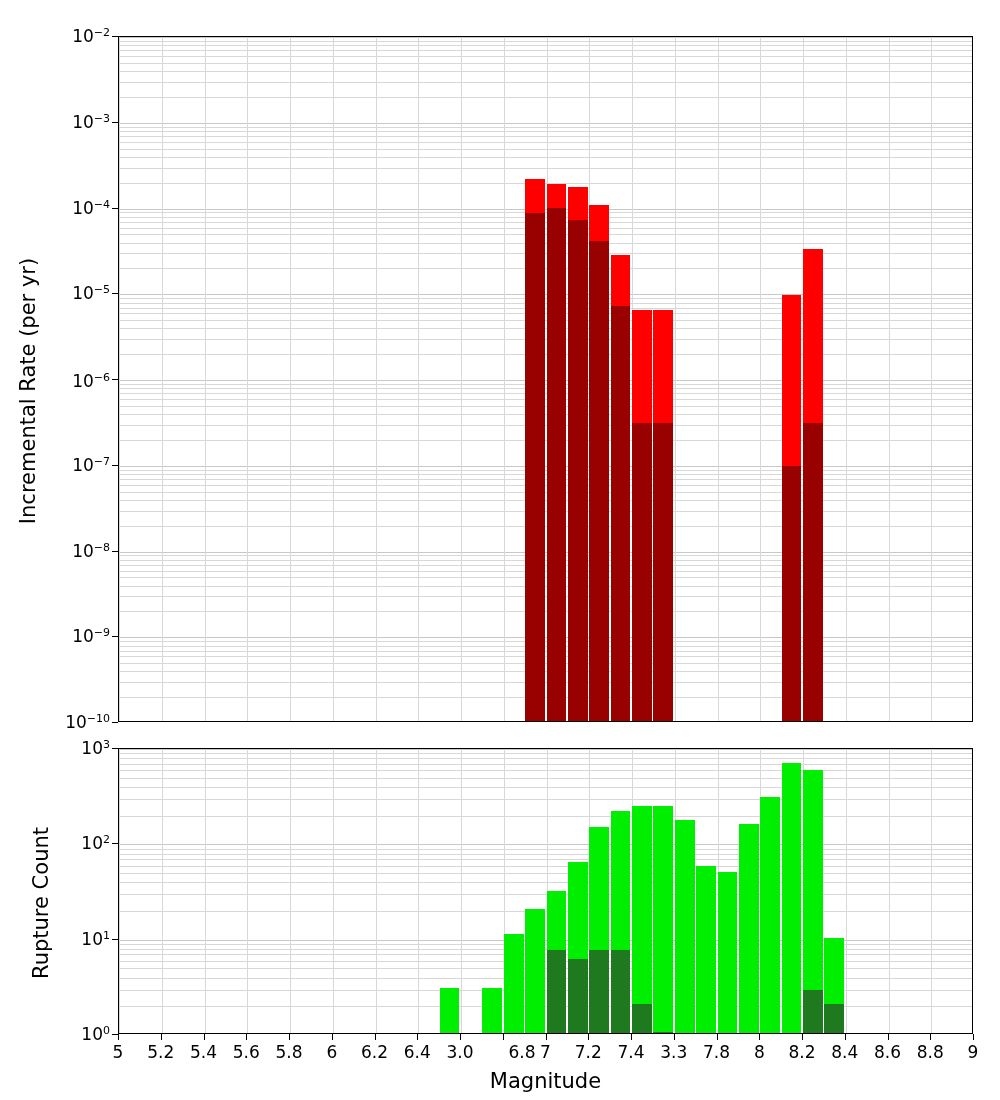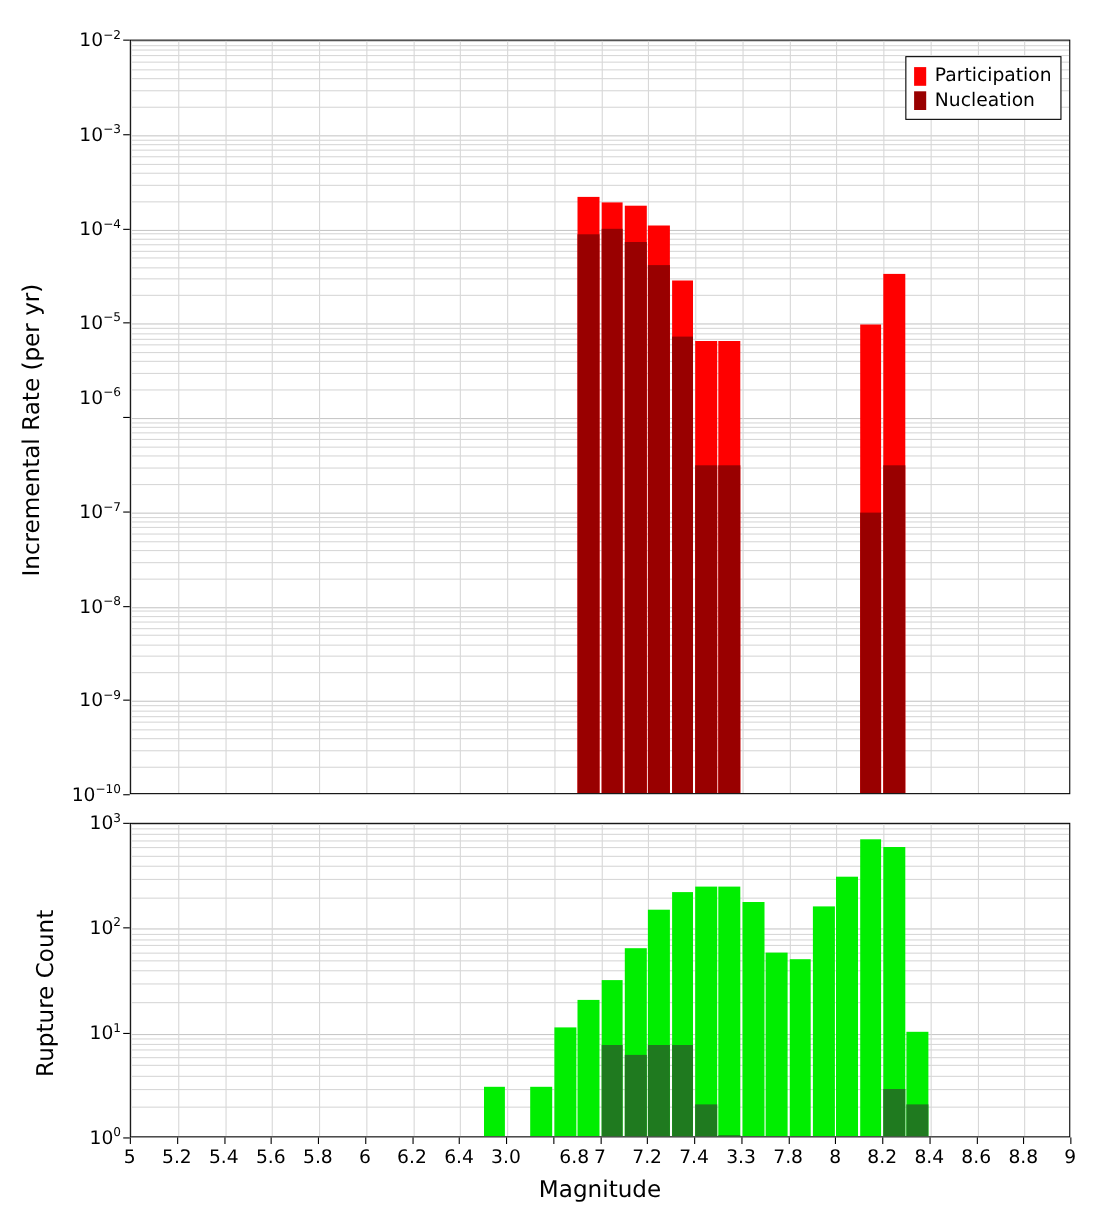--- a/index.html
+++ b/index.html
@@ -288,30 +288,20 @@
         <div class="bar bar-nucleation" style="left: 427.5px; width: 19.9px; height: 512.6px;"></div>
         <div class="bar bar-nucleation" style="left: 448.9px; width: 19.9px; height: 501.2px;"></div>
         <div class="bar bar-nucleation" style="left: 470.3px; width: 19.9px; height: 480.4px;"></div>
         <div class="bar bar-nucleation" style="left: 491.6px; width: 19.9px; height: 415.5px;"></div>
         <div class="bar bar-nucleation" style="left: 513px; width: 19.9px; height: 298.2px;"></div>
         <div class="bar bar-nucleation" style="left: 534.4px; width: 19.9px; height: 298.2px;"></div>
         <div class="bar bar-nucleation" style="left: 662.6px; width: 19.9px; height: 255.3px;"></div>
         <div class="bar bar-nucleation" style="left: 684px; width: 19.9px; height: 298.2px;"></div>
       </div>
 
-    <div class="legend" id="legend-top">
-      <div class="legend-row">
-        <span class="legend-swatch bar-participation"></span>
-        <span class="legend-text">Participation</span>
-      </div>
-      <div class="legend-row">
-        <span class="legend-swatch bar-nucleation"></span>
-        <span class="legend-text">Nucleation</span>
-      </div>
-    </div>
   </div>
 
   <div class="axes" id="axes-bottom">
     <div class="plot-area" id="bottom-plot">
         <div class="gridline-h" style="top: 257.3px;"></div>
         <div class="gridline-h" style="top: 240.5px;"></div>
         <div class="gridline-h" style="top: 228.6px;"></div>
         <div class="gridline-h" style="top: 219.4px;"></div>
         <div class="gridline-h" style="top: 211.8px;"></div>
         <div class="gridline-h" style="top: 205.4px;"></div>
@@ -388,21 +378,21 @@
 
   <div id="top-yticks">
       <div class="ytick-label" style="top: 722px; right: 890px;">10<sup>−10</sup></div>
       <div class="ytick-mark" style="left: 112px; top: 722px; width: 6px;"></div>
       <div class="ytick-label" style="top: 636.3px; right: 890px;">10<sup>−9</sup></div>
       <div class="ytick-mark" style="left: 112px; top: 636.3px; width: 6px;"></div>
       <div class="ytick-label" style="top: 550.5px; right: 890px;">10<sup>−8</sup></div>
       <div class="ytick-mark" style="left: 112px; top: 550.5px; width: 6px;"></div>
       <div class="ytick-label" style="top: 464.8px; right: 890px;">10<sup>−7</sup></div>
       <div class="ytick-mark" style="left: 112px; top: 464.8px; width: 6px;"></div>
-      <div class="ytick-label" style="top: 361px; right: 890px;">10<sup>−6</sup></div>
+      <div class="ytick-label" style="top: 381px; right: 890px;">10<sup>−6</sup></div>
       <div class="ytick-mark" style="left: 112px; top: 379px; width: 6px;"></div>
       <div class="ytick-label" style="top: 293.3px; right: 890px;">10<sup>−5</sup></div>
       <div class="ytick-mark" style="left: 112px; top: 293.3px; width: 6px;"></div>
       <div class="ytick-label" style="top: 207.5px; right: 890px;">10<sup>−4</sup></div>
       <div class="ytick-mark" style="left: 112px; top: 207.5px; width: 6px;"></div>
       <div class="ytick-label" style="top: 121.8px; right: 890px;">10<sup>−3</sup></div>
       <div class="ytick-mark" style="left: 112px; top: 121.8px; width: 6px;"></div>
       <div class="ytick-label" style="top: 36px; right: 890px;">10<sup>−2</sup></div>
       <div class="ytick-mark" style="left: 112px; top: 36px; width: 6px;"></div>
     </div>

